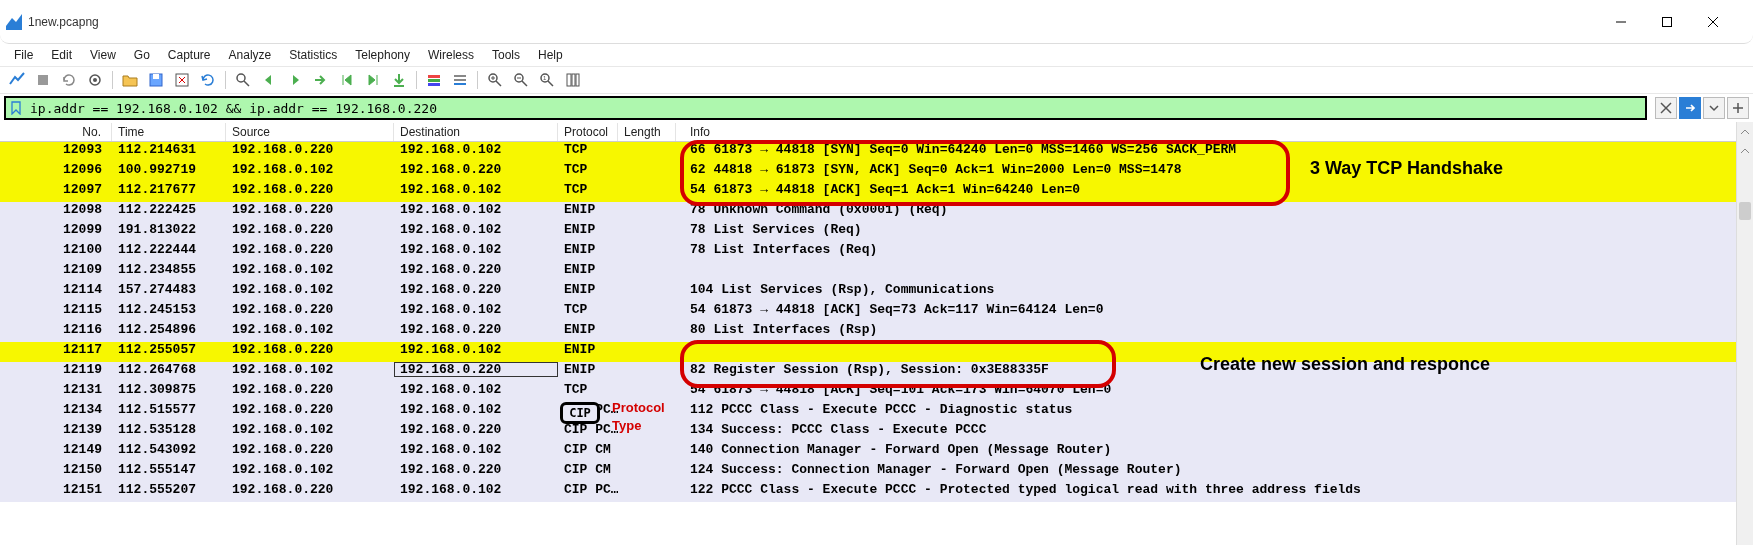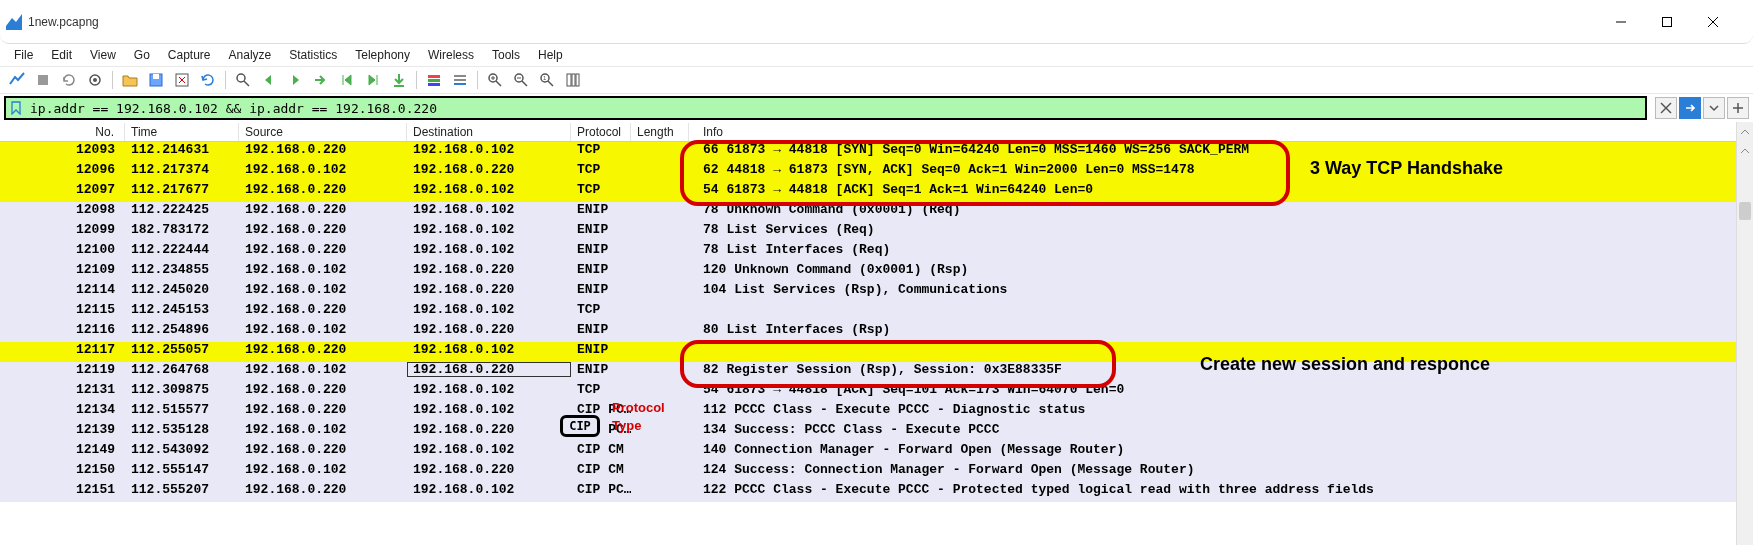--- a/index.html
+++ b/index.html
@@ -23,21 +23,21 @@
 .filter-input-wrap { flex: 1; display: flex; align-items: center; border: 2px solid #000; background: #aef7ae; height: 24px; }
 .filter-input-wrap .ficon { width: 20px; display: flex; align-items: center; justify-content: center; }
 .filter-input { flex: 1; border: none; outline: none; background: transparent; font-family: Consolas, monospace; font-size: 13px; padding: 2px 4px; }
 .filter-trail { display:flex; gap:2px; align-items:center; }
 .filter-trail .tbtn { width:22px; height:22px; display:flex; align-items:center; justify-content:center; border:1px solid #bbb; background:#f2f2f2; }
 .filter-trail .tbtn.blue { background:#2a7ed6; border-color:#2a7ed6; }
 
 .listwrap { position: relative; height: calc(545px - 30px - 22px - 28px - 28px); overflow: hidden; }
 .headers { display: flex; align-items: center; height: 20px; border-bottom: 1px solid #ccc; background: #fff; }
 .headers .hcol { border-right: 1px solid #e4e4e4; padding: 2px 6px; font-size: 12px; color: #222; white-space: nowrap; overflow: hidden; }
-.c-no { width: 125px; text-align:right; padding-right:10px !important; }
+.c-no { width: 112px; text-align:right; padding-right:10px !important; }
 .c-time { width: 114px; }
 .c-src { width: 168px; }
 .c-dst { width: 164px; }
 .c-proto { width: 60px; }
 .c-len { width: 58px; }
 .c-info { flex: 1; margin-left: 8px; }
 
 .rows { position: relative; }
 .row { display: flex; height: 20px; align-items: flex-start; font-family: Consolas, "Courier New", monospace; font-size: 13px; }
 .row .cell { padding: 0 6px; white-space: nowrap; overflow: hidden; }
@@ -294,21 +294,21 @@
         <span class="cell c-no">12093</span>
         <span class="cell c-time">112.214631</span>
         <span class="cell c-src">192.168.0.220</span>
         <span class="cell c-dst">192.168.0.102</span>
         <span class="cell c-proto">TCP</span>
         <span class="cell c-len"></span>
         <span class="cell c-info">66 61873 → 44818 [SYN] Seq=0 Win=64240 Len=0 MSS=1460 WS=256 SACK_PERM</span>
       </div>
       <div class="row bg-hl text-bold">
         <span class="cell c-no">12096</span>
-        <span class="cell c-time">112.217374</span>
+        <span class="cell c-time">100.992719</span>
         <span class="cell c-src">192.168.0.102</span>
         <span class="cell c-dst">192.168.0.220</span>
         <span class="cell c-proto">TCP</span>
         <span class="cell c-len"></span>
         <span class="cell c-info">62 44818 → 61873 [SYN, ACK] Seq=0 Ack=1 Win=2000 Len=0 MSS=1478</span>
       </div>
       <div class="row bg-hl text-bold">
         <span class="cell c-no">12097</span>
         <span class="cell c-time">112.217677</span>
         <span class="cell c-src">192.168.0.220</span>
@@ -321,21 +321,21 @@
         <span class="cell c-no">12098</span>
         <span class="cell c-time">112.222425</span>
         <span class="cell c-src">192.168.0.220</span>
         <span class="cell c-dst">192.168.0.102</span>
         <span class="cell c-proto">ENIP</span>
         <span class="cell c-len"></span>
         <span class="cell c-info">78 Unknown Command (0x0001) (Req)</span>
       </div>
       <div class="row bg-normal text-bold">
         <span class="cell c-no">12099</span>
-        <span class="cell c-time">182.783172</span>
+        <span class="cell c-time">191.813022</span>
         <span class="cell c-src">192.168.0.220</span>
         <span class="cell c-dst">192.168.0.102</span>
         <span class="cell c-proto">ENIP</span>
         <span class="cell c-len"></span>
         <span class="cell c-info">78 List Services (Req)</span>
       </div>
       <div class="row bg-normal text-bold">
         <span class="cell c-no">12100</span>
         <span class="cell c-time">112.222444</span>
         <span class="cell c-src">192.168.0.220</span>
@@ -344,38 +344,38 @@
         <span class="cell c-len"></span>
         <span class="cell c-info">78 List Interfaces (Req)</span>
       </div>
       <div class="row bg-normal text-bold">
         <span class="cell c-no">12109</span>
         <span class="cell c-time">112.234855</span>
         <span class="cell c-src">192.168.0.102</span>
         <span class="cell c-dst">192.168.0.220</span>
         <span class="cell c-proto">ENIP</span>
         <span class="cell c-len"></span>
-        <span class="cell c-info">120 Unknown Command (0x0001) (Rsp)</span>
       </div>
       <div class="row bg-normal text-bold">
         <span class="cell c-no">12114</span>
-        <span class="cell c-time">112.245020</span>
+        <span class="cell c-time">157.274483</span>
         <span class="cell c-src">192.168.0.102</span>
         <span class="cell c-dst">192.168.0.220</span>
         <span class="cell c-proto">ENIP</span>
         <span class="cell c-len"></span>
         <span class="cell c-info">104 List Services (Rsp), Communications</span>
       </div>
       <div class="row bg-normal text-bold">
         <span class="cell c-no">12115</span>
         <span class="cell c-time">112.245153</span>
         <span class="cell c-src">192.168.0.220</span>
         <span class="cell c-dst">192.168.0.102</span>
         <span class="cell c-proto">TCP</span>
         <span class="cell c-len"></span>
+        <span class="cell c-info">54 61873 → 44818 [ACK] Seq=73 Ack=117 Win=64124 Len=0</span>
       </div>
       <div class="row bg-normal text-bold">
         <span class="cell c-no">12116</span>
         <span class="cell c-time">112.254896</span>
         <span class="cell c-src">192.168.0.102</span>
         <span class="cell c-dst">192.168.0.220</span>
         <span class="cell c-proto">ENIP</span>
         <span class="cell c-len"></span>
         <span class="cell c-info">80 List Interfaces (Rsp)</span>
       </div>
@@ -465,18 +465,18 @@
         </svg>
       </div>
   </div>
 
   <div class="ann-box" style="left:680px; top:18px; width:610px; height:66px;"></div>
   <div class="ann-label" style="left:1310px; top:36px; font-size:18px;">3 Way TCP Handshake</div>
 
   <div class="ann-box" style="left:680px; top:218px; width:436px; height:48px;"></div>
   <div class="ann-label" style="left:1200px; top:232px; font-size:18px;">Create new session and responce</div>
 
-  <div class="ann-box-small" style="left:560px; top:293px; width:40px; height:22px; display:flex; align-items:center; justify-content:center; font-family:Consolas,monospace; font-weight:bold; background:#e8e8f6;">
+  <div class="ann-box-small" style="left:560px; top:280px; width:40px; height:22px; display:flex; align-items:center; justify-content:center; font-family:Consolas,monospace; font-weight:bold; background:#e8e8f6;">
       <span>CIP</span>
     </div>
   <div class="ann-label ann-label-red" style="left:612px; top:278px;">Protocol</div>
   <div class="ann-label ann-label-red" style="left:612px; top:296px;">Type</div>
 </div>
 
 </body></html>

